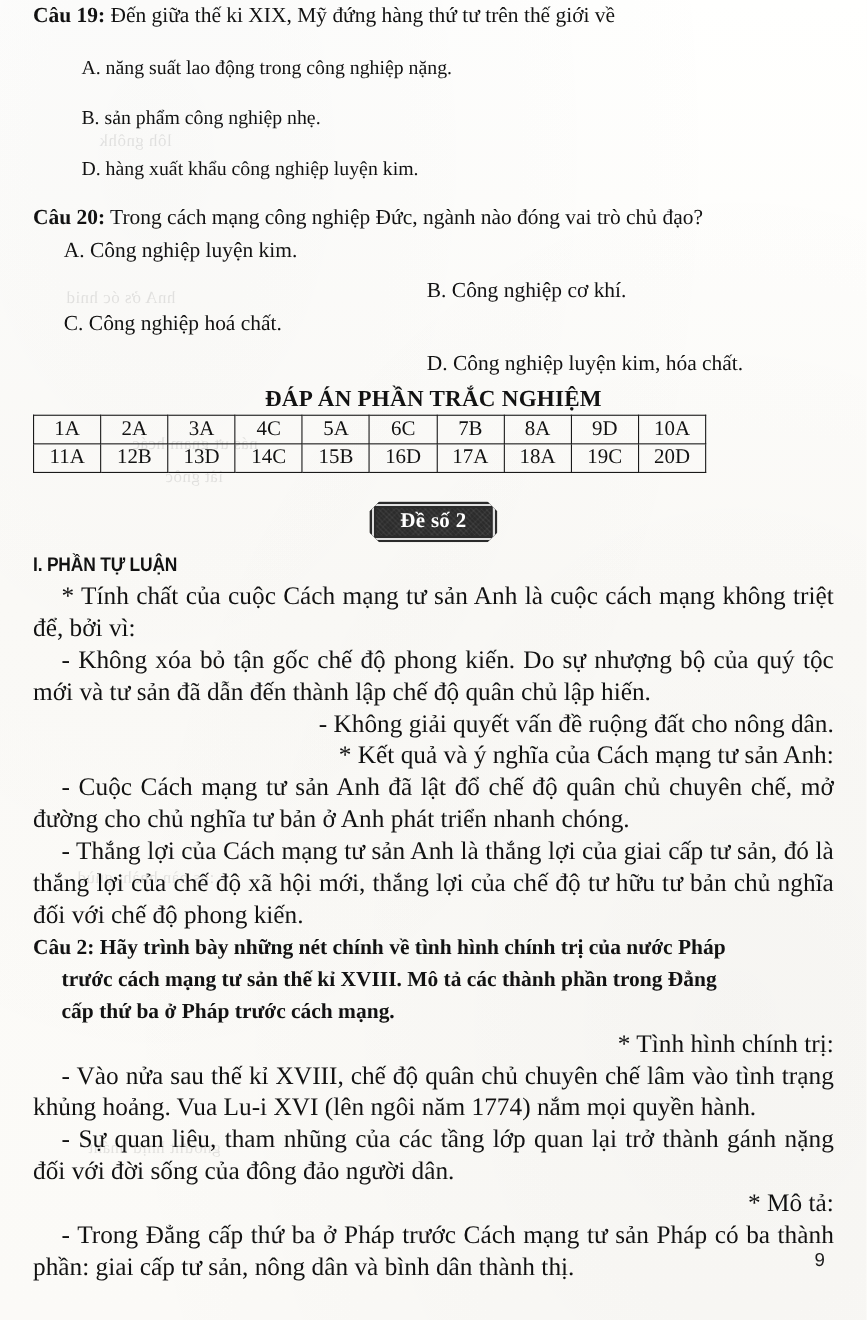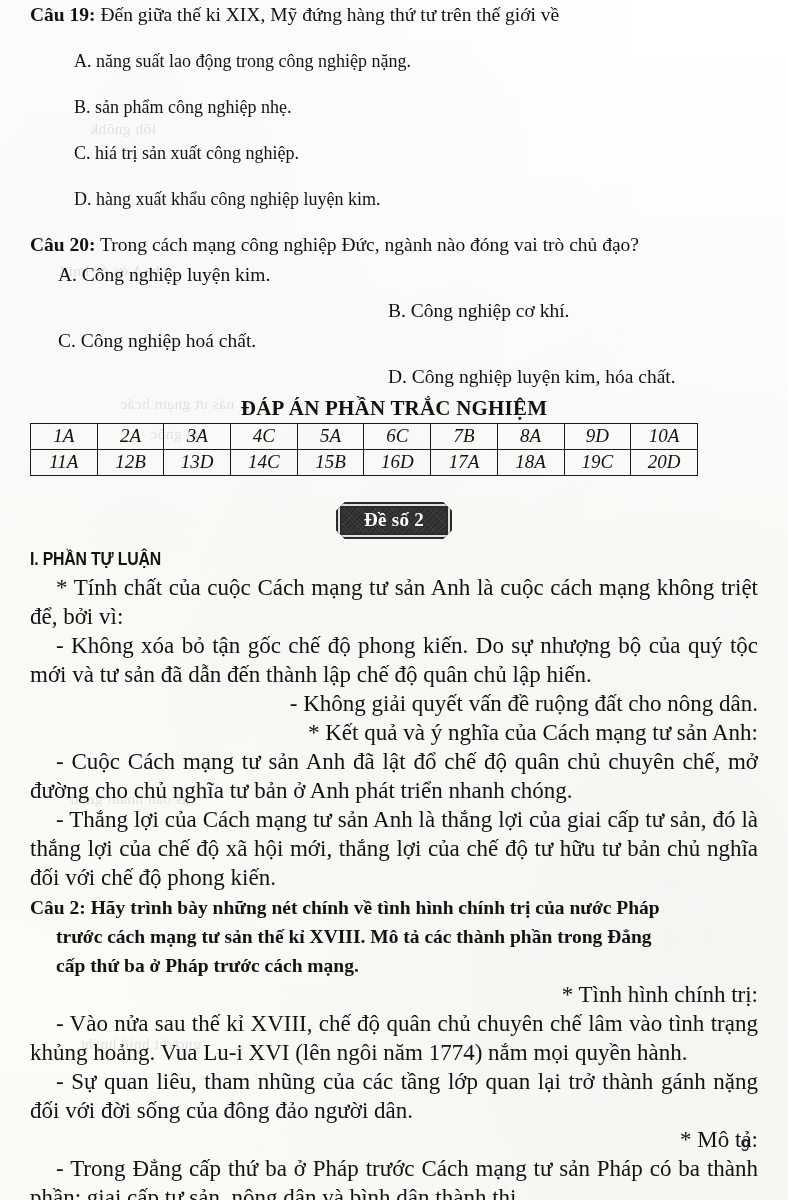--- a/index.html
+++ b/index.html
@@ -73,23 +73,22 @@
   .answers-title {
     text-align: center;
     font-weight: bold;
     font-size: 21px;
     line-height: 26px;
     margin: 3px 0 2px 0;
     letter-spacing: .2px;
   }
   table.answer-key {
     border-collapse: collapse;
-    width: 668px;
+    width: 612px;
     table-layout: fixed;
-    font-style: italic;
   }
   table.answer-key td {
     border: 1px solid #1a1a1a;
     text-align: center;
     font-size: 19px;
     line-height: 22px;
     height: 22px;
     padding: 1px 0 2px 0;
     font-family: "Liberation Serif", serif;
   }
@@ -178,21 +177,20 @@
 
   <div class="content">
 
     <div>
       <p class="q-line">
         <span class="q-label">Câu 19:</span>
         <span>Đến giữa thế ki XIX, Mỹ đứng hàng thứ tư trên thế giới về</span>
       </p>
       <p class="opt">A. năng suất lao động trong công nghiệp nặng.</p>
       <p class="opt">B. sản phẩm công nghiệp nhẹ.</p>
-      <p class="opt">C. hiá trị sản xuất công nghiệp.</p>
       <p class="opt">D. hàng xuất khẩu công nghiệp luyện kim.</p>
     </div>
 
     <div>
       <p class="q-line">
         <span class="q-label">Câu 20:</span>
         <span>Trong cách mạng công nghiệp Đức, ngành nào đóng vai trò chủ đạo?</span>
       </p>
       <div class="opt-two">
         <span class="col-a">A. Công nghiệp luyện kim.</span>

